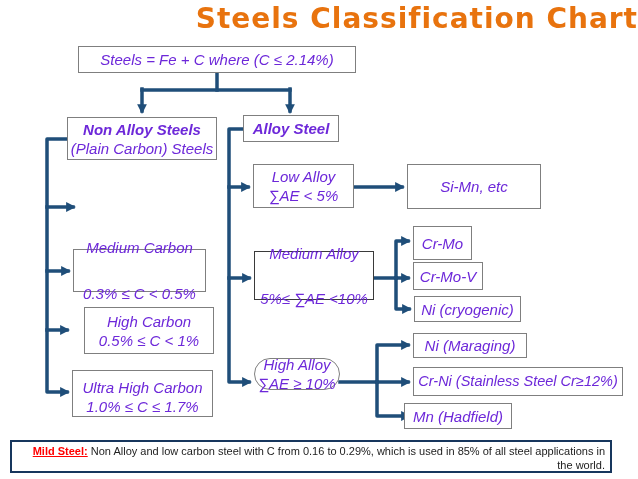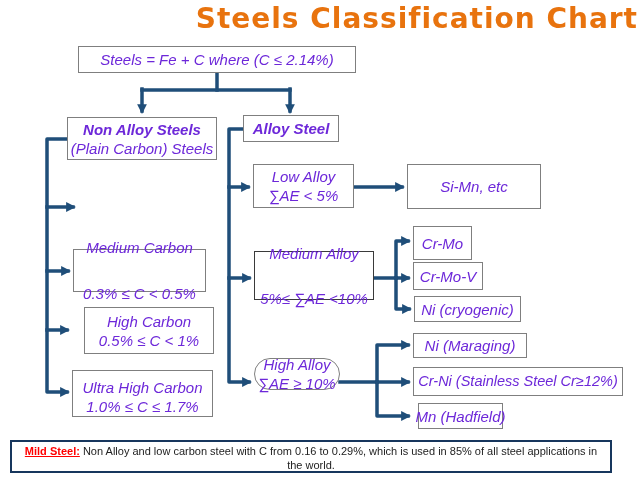--- a/index.html
+++ b/index.html
@@ -20,21 +20,21 @@
     color:#6d28d9;font-size:15px;line-height:19px;text-align:center;font-style:italic;
   }
   .node .ln{white-space:pre;}
   .bold{font-weight:bold;text-align:right;}
   .dark-border{border-color:#3a3a3a;gap:26px;}
   .small .ln{font-size:14.5px;}
 
   .note{
     position:absolute;left:10px;top:440px;width:602px;height:33px;box-sizing:border-box;
     border:2px solid #17365D;background:#fff;
-    font-size:11px;line-height:14px;color:#222;padding:2px 5px;text-align:center;
+    font-size:11px;line-height:14px;color:#222;padding:2px 5px;text-align:right;
   }
   .note .lbl{color:#FF0000;font-weight:bold;text-decoration:underline;}
 </style>
 </head>
 <body>
 
 <div id="stage">
 
   <div class="title">Steels Classification Chart</div>
 
@@ -135,21 +135,21 @@
   </div>
 
   <div class="node" style="left:413px;top:333px;width:114px;height:25px;">
     <span class="ln">Ni (Maraging)</span>
   </div>
 
   <div class="node small" style="left:413px;top:367px;width:210px;height:29px;">
     <span class="ln">Cr-Ni (Stainless Steel Cr≥12%)</span>
   </div>
 
-  <div class="node" style="left:418px;top:403px;width:85px;height:26px;text-align:center;">
+  <div class="node" style="left:404px;top:403px;width:108px;height:26px;text-align:center;">
     <span class="ln">Mn (Hadfield)</span>
   </div>
 
   <div class="note">
     <span class="lbl">Mild Steel:</span><span> Non Alloy and low carbon steel with C from 0.16 to 0.29%, which is used in 85% of all steel applications in the world.</span>
   </div>
 
 </div>
 
 </body></html>

